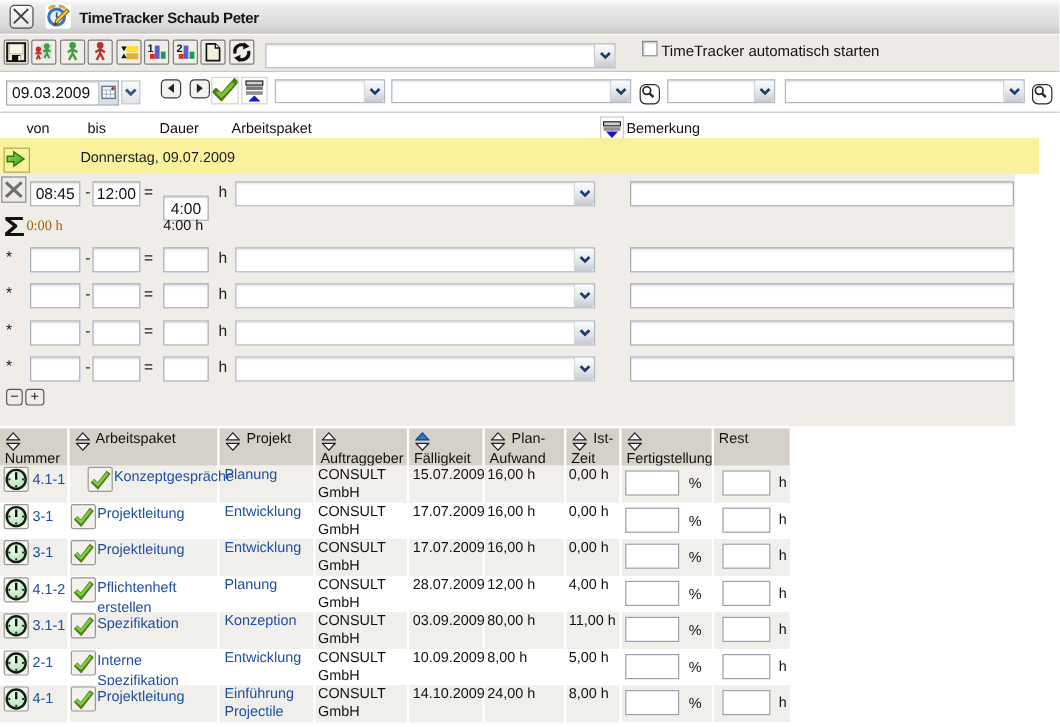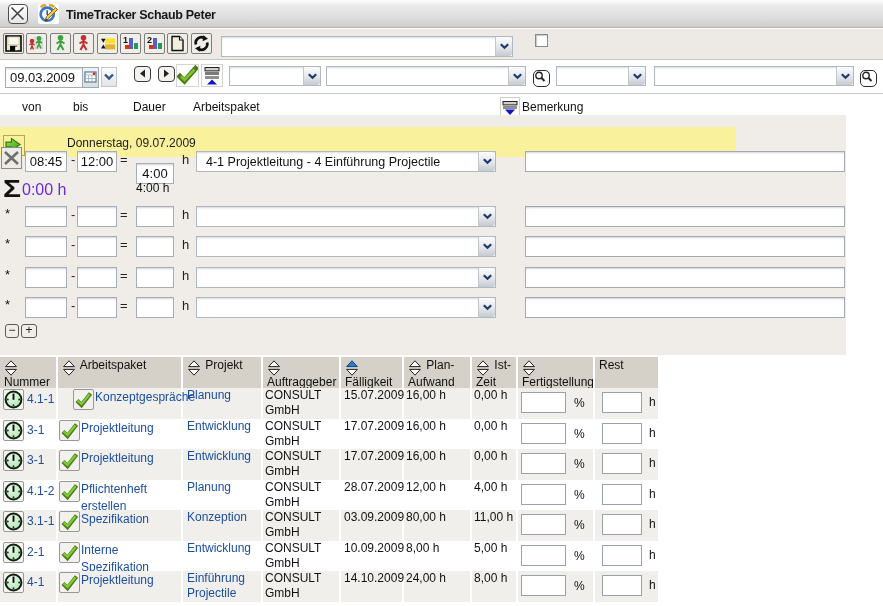--- a/index.html
+++ b/index.html
@@ -32,33 +32,33 @@
 .smallbtn{position:absolute;top:5px;width:17px;height:16px;border:1px solid #3c3c3c;border-radius:4px;background:#f4f2ee;}
 #chkbtn{position:absolute;left:176px;top:3px;width:23px;height:23px;background:#fdfdfc;border:1px solid #d6d4d0;}
 #sortbtn{position:absolute;left:201px;top:3px;width:22px;height:23px;background:#fdfdfc;border:1px solid #d6d4d0;}
 .magbtn{position:absolute;width:17px;height:17px;border:1.5px solid #2a2a2a;border-radius:5px;background:#fff;}
 
 #labels{left:0;top:95px;width:883px;height:20px;background:#fff;}
 #labels span{position:absolute;top:5px;font-size:12px;}
 #bembtn{position:absolute;left:500px;top:2px;width:20px;height:21px;background:#fdfdfc;border:1px solid #cfcdc9;}
 
 #form{left:0;top:115px;width:846px;height:240px;background:#f0ede9;}
-#dayband{position:absolute;left:0;top:12px;width:736px;height:30px;background:#f9f19c;}
+#dayband{position:absolute;left:0;top:0;width:866px;height:30px;background:#f9f19c;}
 #gobtn{position:absolute;left:3px;top:8px;width:22px;height:21px;border:1px solid #b3a94e;background:#f9f19c;}
 #daytext{position:absolute;left:67px;top:9px;font-size:12px;color:#1c1c1c;}
 .xdel{position:absolute;left:1px;top:32px;width:21px;height:22px;border:1px solid #8b8b8b;background:#edebe7;}
 .tinp{position:absolute;background:#fff;border:1px solid #a5adb6;height:21px;font-size:13px;text-align:center;line-height:19px;color:#111;box-shadow:inset 0 2px 2px -1px rgba(120,130,145,.35);}
 .t1{left:25px;width:42px;}
 .t2{left:77px;width:40px;}
 .t3{left:136px;width:38px;}
 .sep{position:absolute;font-size:13px;color:#222;}
 .fcombo{position:absolute;left:196px;width:300px;height:21px;}
 .fcombo .arr{width:17px;}
 .finp{position:absolute;left:525px;width:320px;height:21px;}
-#sum1{position:absolute;left:22px;top:66px;color:#6d28d9;font-size:16px;}
+#sum1{position:absolute;left:22px;top:66px;color:#a16207;font-size:12px;font-family:Liberation Serif, serif;}
 #sum2{position:absolute;left:136px;top:66px;font-size:12px;}
 .star{position:absolute;left:5px;font-size:13px;}
 .pm{position:absolute;top:209px;width:14px;height:14px;border:1px solid #5a5a5a;border-radius:3px;background:#f0ede9;font-size:12px;line-height:11px;text-align:center;color:#222;}
 
 #tbl{left:0;top:357px;border-collapse:collapse;table-layout:fixed;width:659px;font-size:12px;}
 #tbl th{background:#d5d1c9;font-weight:normal;text-align:left;vertical-align:top;padding:0;border-right:2px solid #fff;height:31px;}
 #tbl th .hc{height:31px;overflow:hidden;padding:2px 0 0 4px;line-height:13px;}
 #tbl td{vertical-align:top;padding:0 0 0 2px;border-right:2px solid #fff;height:30.5px;line-height:15px;}
 #tbl tr.odd td{background:#f1efeb;}
 #tbl tr.even td{background:#fff;}
@@ -166,20 +166,21 @@
         </svg>
       </div>
     <div class="combo" style="left:221px;top:7px;width:292px;height:21px;">
         <span class="arr">
           <svg class="chev" width="11" height="7" viewBox="0 0 11 7">
             <path d="M1.8 1.2 L5.5 4.8 L9.2 1.2" stroke="#1d3a6d" stroke-width="2.2" fill="none"></path>
           </svg>
         </span>
       </div>
     <div id="cbox"></div>
+      <span id="cblabel">TimeTracker automatisch starten</span>
   </div>
 
   <div class="abs" id="controls">
     <div class="inp" id="dateinp">09.03.2009</div>
     <div id="calbtn"><svg width="13" height="14" viewBox="0 0 13 14" style="margin:2px 0 0 1px">
           <rect x="1" y="2" width="11" height="10" fill="#fff" stroke="#5a789a" stroke-width="1.2"></rect>
           <path d="M1 5 L12 5 M4.5 5 L4.5 12 M8 5 L8 12 M1 8.5 L12 8.5" stroke="#9ab" stroke-width="0.8"></path>
           <circle cx="10" cy="3.8" r="1.3" fill="#cc2200"></circle>
         </svg></div>
     <div id="datearr"><svg width="12" height="8" viewBox="0 0 12 8" style="margin:5px 0 0 1px">
@@ -269,21 +270,20 @@
           <path d="M3 4 L16 16 M16 4 L3 16" stroke="#6e6e6e" stroke-width="2.6"></path>
         </svg></div>
 
     <div class="tinp t1" style="top:36px">08:45</div>
     <span class="sep" style="left:71px;top:37px">-</span>
     <div class="tinp t2" style="top:36px">12:00</div>
     <span class="sep" style="left:120px;top:37px">=</span>
     <div class="tinp t3" style="top:48px">4:00</div>
     <span class="sep" style="left:182px;top:37px">h</span>
     <div class="combo fcombo" style="top:36px">
-        <span class="txt">4-1 Projektleitung - 4 Einführung Projectile</span>
         <span class="arr">
           <svg class="chev" width="11" height="7" viewBox="0 0 11 7">
             <path d="M1.8 1.2 L5.5 4.8 L9.2 1.2" stroke="#1d3a6d" stroke-width="2.2" fill="none"></path>
           </svg>
         </span>
       </div>
     <div class="inp finp" style="top:36px"></div>
 
     <span style="position:absolute;left:3px;top:64px;font-size:23px;font-weight:bold;line-height:20px;transform:scaleX(1.3);transform-origin:0 0;">Σ</span>
     <span id="sum1">0:00 h</span>

